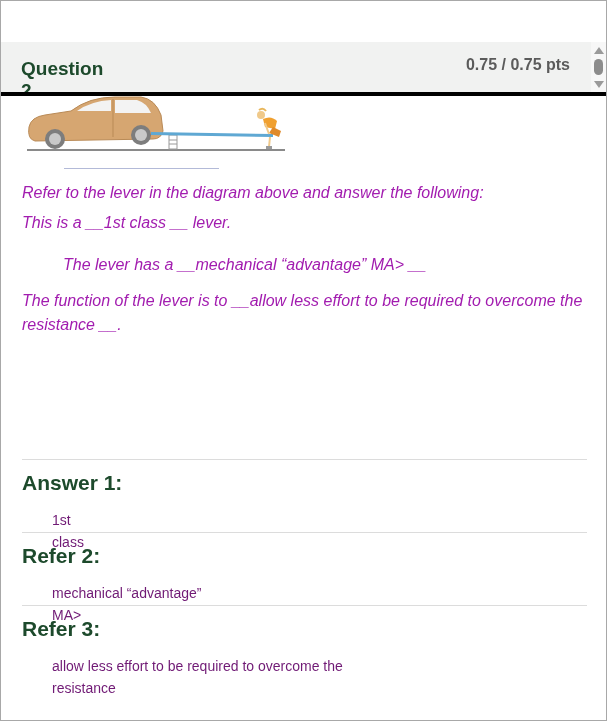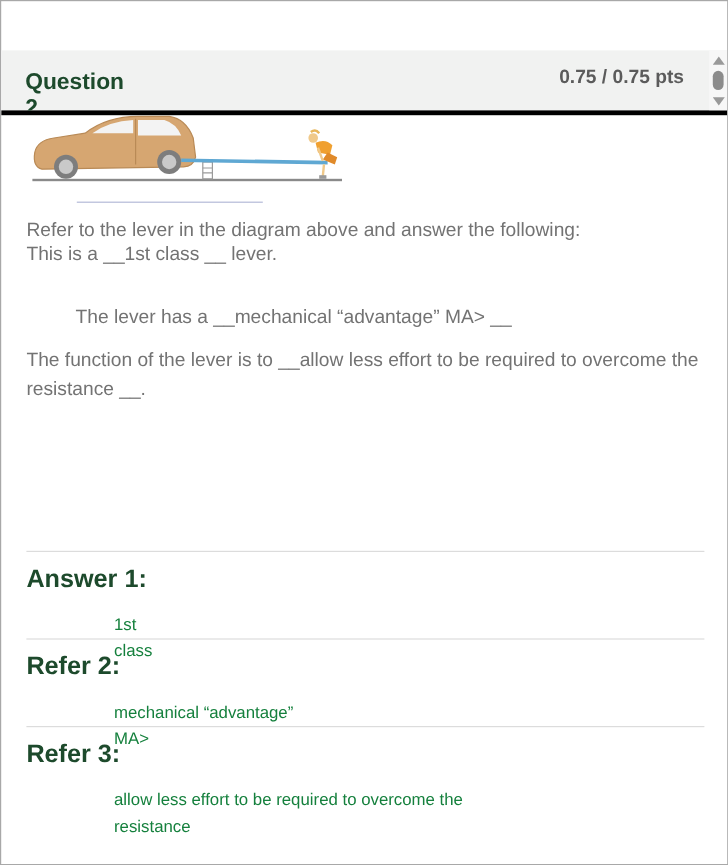--- a/index.html
+++ b/index.html
@@ -8,24 +8,24 @@
   .header { position:absolute; left:0; top:0; width:605px; height:50px; background:#f1f2f1; border-bottom:4px solid #000000; overflow:hidden;margin-top:41px; }
   .q-title { position:absolute; left:20px; top:16px; font-size:19px; font-weight:bold; color:#1d4a2c; line-height:22px; width:90px; }
   .pts { position:absolute; right:36px; top:14px; font-size:16px; font-weight:bold; color:#5b5b5b; }
   .scrollbar { position:absolute; right:0; top:0; width:15px; height:50px; background:#f7f7f7; }
   .sb-up { position:absolute; left:3px; top:5px; width:0; height:0; border-left:5px solid transparent; border-right:5px solid transparent; border-bottom:7px solid #9a9a9a; }
   .sb-thumb { position:absolute; left:3px; top:17px; width:9px; height:16px; border-radius:5px; background:#8c8c8c; }
   .sb-down { position:absolute; left:3px; top:39px; width:0; height:0; border-left:5px solid transparent; border-right:5px solid transparent; border-top:7px solid #9a9a9a; }
   .diagram { position:absolute; left:22px; top:86px; width:270px; height:70px; }
   .img-underline { position:absolute; left:63px; top:167px; width:155px; height:1px; background:#b3bad8; }
   .qtext { position:absolute; left:21px; font-size:16px; color:#2d3b2d; line-height:24px; }
-  .qtext { color:#737373; }
+  .qtext { color:#a21caf;font-style:italic; }
   .divider { position:absolute; left:21px; width:565px; height:1px; background:#dcdcdc; }
   .ans-label { position:absolute; left:21px; font-size:21px; font-weight:bold; color:#1d4a2c; }
-  .ans-val { position:absolute; left:51px; font-size:14px; color:#15803d; line-height:22px;margin-left:43px; }
+  .ans-val { position:absolute; left:51px; font-size:14px; color:#701a75; line-height:22px; }
 </style>
 </head>
 <body>
 
 <div class="frame">
   <div class="header">
     <div class="q-title">
       <span>Question</span><br>
       <span>2</span>
     </div>
@@ -62,21 +62,21 @@
     <path d="M236 23 Q240 20 243 24" stroke="#e8b65a" stroke-width="2" fill="none"></path>
     <path d="M240 32 Q248 28 254 34 L252 42 L242 40 Z" fill="#f0a030"></path>
     <path d="M250 40 L258 44 L256 50 L246 46 Z" fill="#e08a2a"></path>
     <line x1="242" y1="36" x2="246" y2="47" stroke="#f0c98a" stroke-width="2"></line>
     <line x1="247" y1="50" x2="246" y2="60" stroke="#f0c98a" stroke-width="2"></line>
     <rect x="243" y="59" width="6" height="3" fill="#9a9a9a"></rect>
   </svg>
   <div class="img-underline"></div>
 
   <div class="qtext" style="top:180px;">Refer to the lever in the diagram above and answer the following:</div>
-  <div class="qtext" style="top:200px;">This is a __1st class __ lever.</div>
+  <div class="qtext" style="top:210px;">This is a __1st class __ lever.</div>
   <div class="qtext" style="top:252px;margin-left:41px;">The lever has a __mechanical “advantage” MA&gt; __</div>
   <div class="qtext" style="top:312px;">resistance __.</div>
   <div class="qtext" style="top:288px;">The function of the lever is to __allow less effort to be required to overcome the</div>
 
   <div class="divider" style="top:458px;"></div>
 
   <div class="ans-label" style="top:470px;">Answer 1:</div>
   <div class="ans-val" style="top:508px;">1st</div>
   <div class="ans-val" style="top:530px;">class</div>
 

